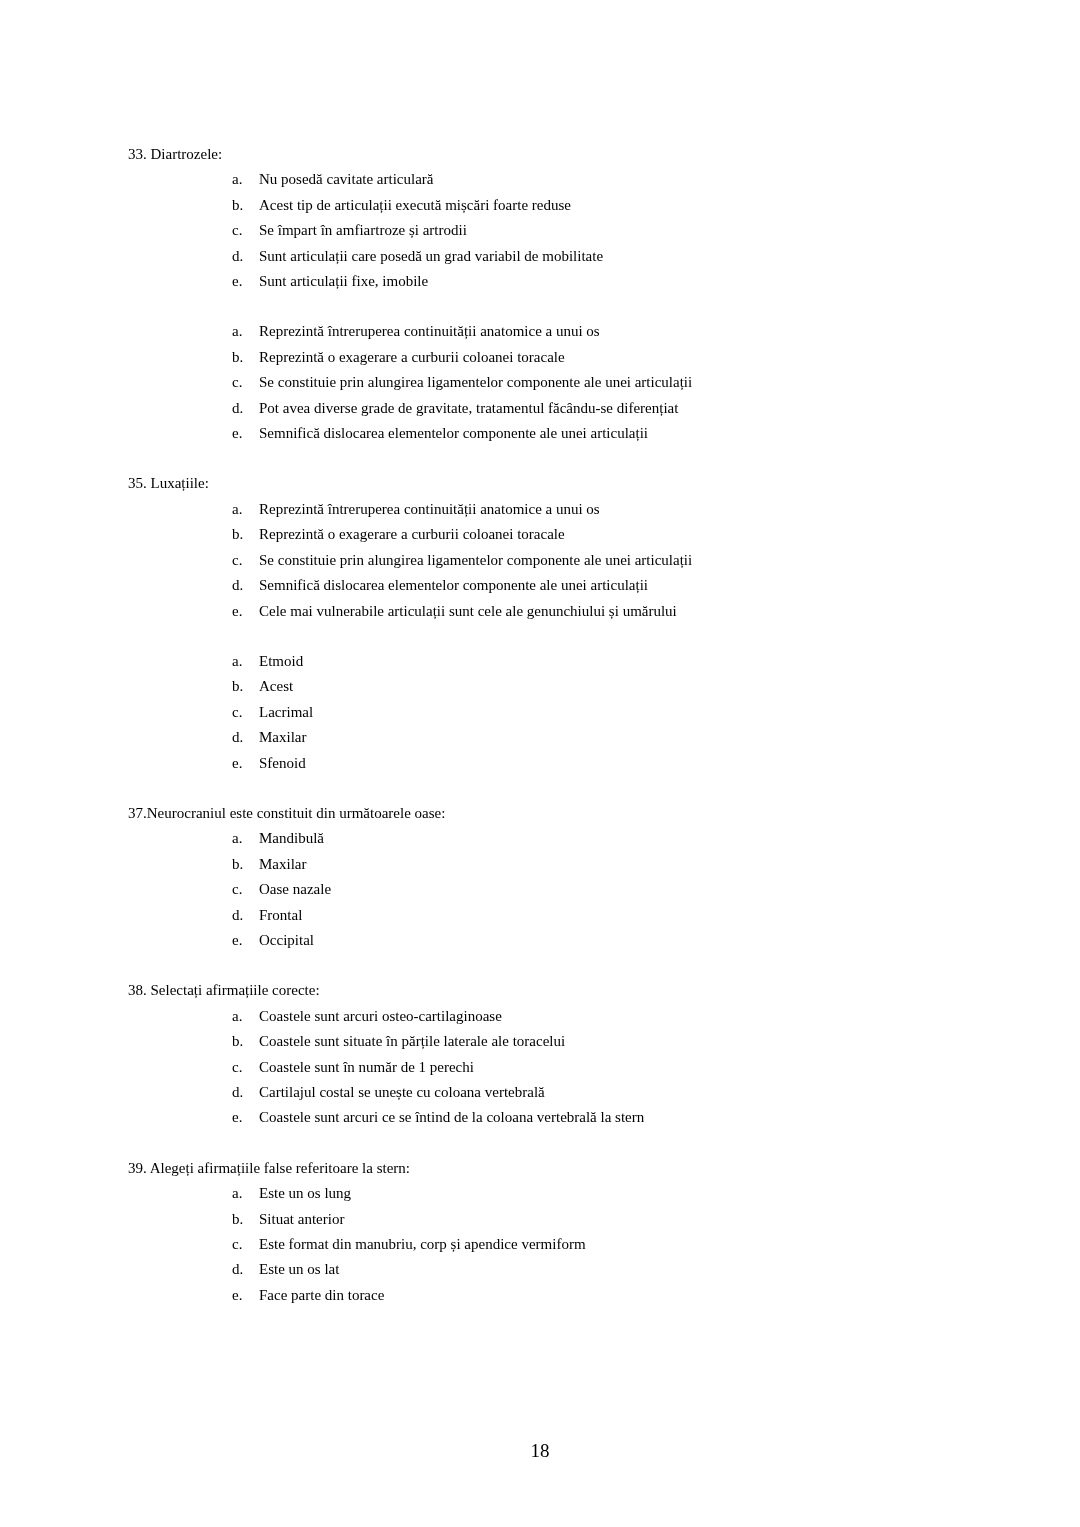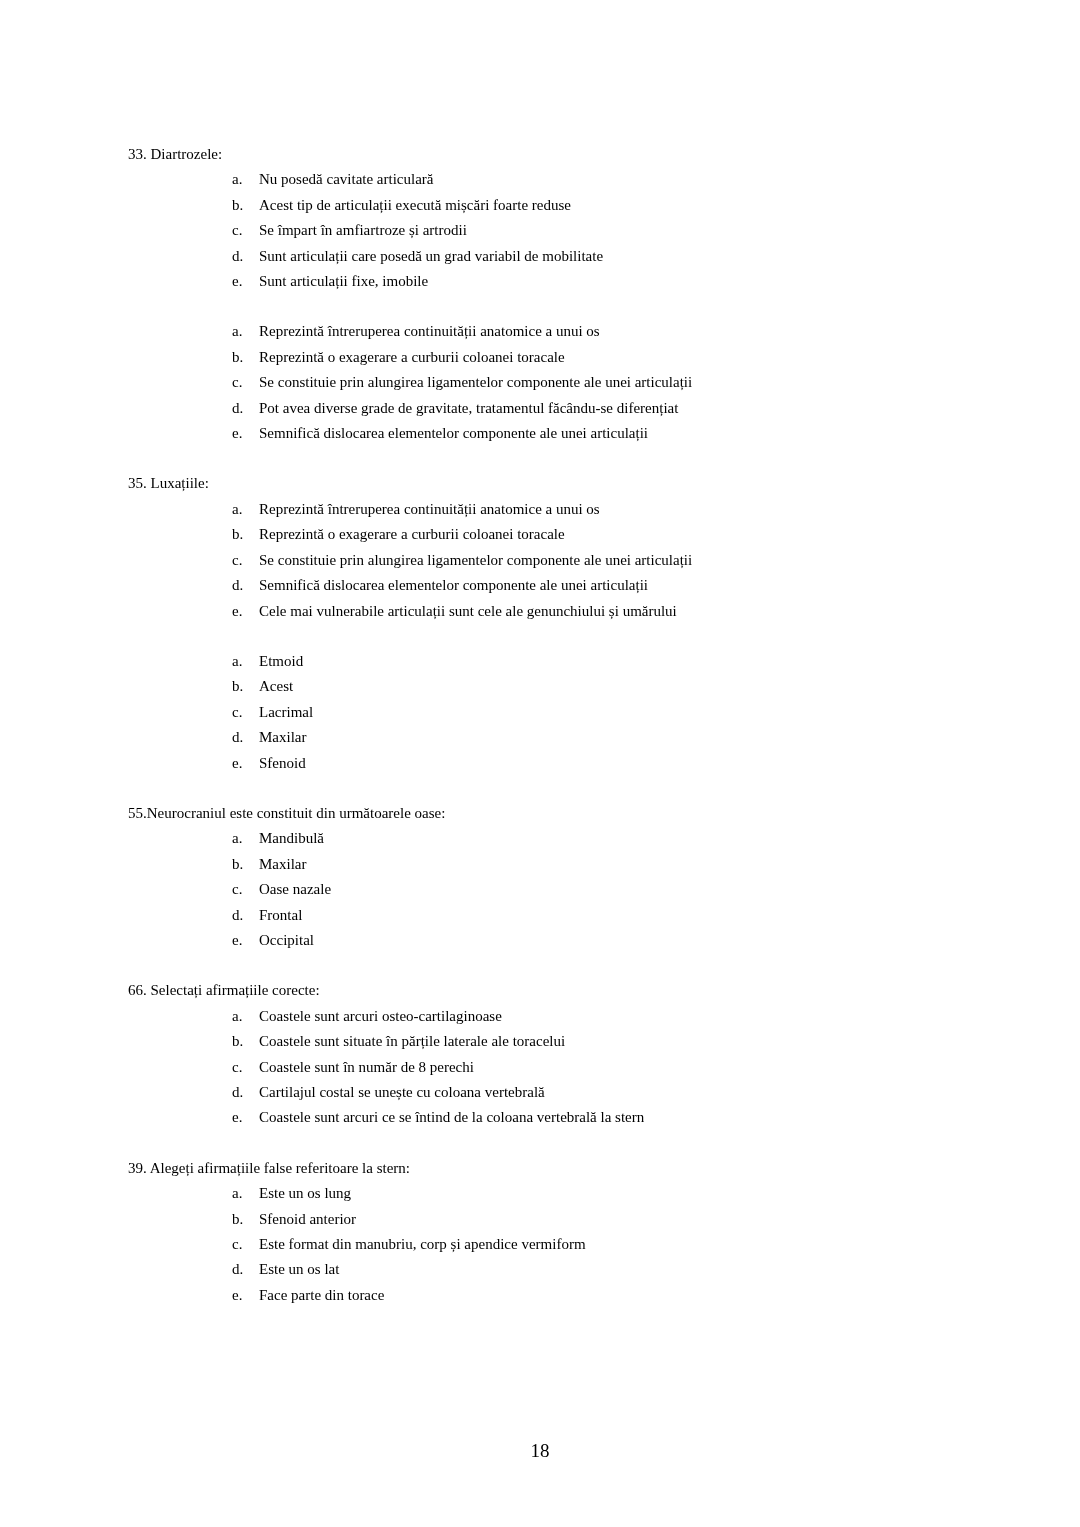--- a/index.html
+++ b/index.html
@@ -148,21 +148,21 @@
         <div class="option">
           <span class="opt-letter">d.</span>
           <span class="opt-text">Maxilar</span>
         </div>
         <div class="option">
           <span class="opt-letter">e.</span>
           <span class="opt-text">Sfenoid</span>
         </div>
       </div>
       <div class="question">
-        <div class="q-title">55.Neurocraniul este constituit din următoarele oase:</div>
+        <div class="q-title">37.Neurocraniul este constituit din următoarele oase:</div>
         <div class="option">
           <span class="opt-letter">a.</span>
           <span class="opt-text">Mandibulă</span>
         </div>
         <div class="option">
           <span class="opt-letter">b.</span>
           <span class="opt-text">Maxilar</span>
         </div>
         <div class="option">
           <span class="opt-letter">c.</span>
@@ -171,51 +171,51 @@
         <div class="option">
           <span class="opt-letter">d.</span>
           <span class="opt-text">Frontal</span>
         </div>
         <div class="option">
           <span class="opt-letter">e.</span>
           <span class="opt-text">Occipital</span>
         </div>
       </div>
       <div class="question">
-        <div class="q-title">66. Selectați afirmațiile corecte:</div>
+        <div class="q-title">38. Selectați afirmațiile corecte:</div>
         <div class="option">
           <span class="opt-letter">a.</span>
           <span class="opt-text">Coastele sunt arcuri osteo-cartilaginoase</span>
         </div>
         <div class="option">
           <span class="opt-letter">b.</span>
           <span class="opt-text">Coastele sunt situate în părțile laterale ale toracelui</span>
         </div>
         <div class="option">
           <span class="opt-letter">c.</span>
-          <span class="opt-text">Coastele sunt în număr de 8 perechi</span>
+          <span class="opt-text">Coastele sunt în număr de 1 perechi</span>
         </div>
         <div class="option">
           <span class="opt-letter">d.</span>
           <span class="opt-text">Cartilajul costal se unește cu coloana vertebrală</span>
         </div>
         <div class="option">
           <span class="opt-letter">e.</span>
           <span class="opt-text">Coastele sunt arcuri ce se întind de la coloana vertebrală la stern</span>
         </div>
       </div>
       <div class="question">
         <div class="q-title">39. Alegeți afirmațiile false referitoare la stern:</div>
         <div class="option">
           <span class="opt-letter">a.</span>
           <span class="opt-text">Este un os lung</span>
         </div>
         <div class="option">
           <span class="opt-letter">b.</span>
-          <span class="opt-text">Sfenoid anterior</span>
+          <span class="opt-text">Situat anterior</span>
         </div>
         <div class="option">
           <span class="opt-letter">c.</span>
           <span class="opt-text">Este format din manubriu, corp și apendice vermiform</span>
         </div>
         <div class="option">
           <span class="opt-letter">d.</span>
           <span class="opt-text">Este un os lat</span>
         </div>
         <div class="option">

